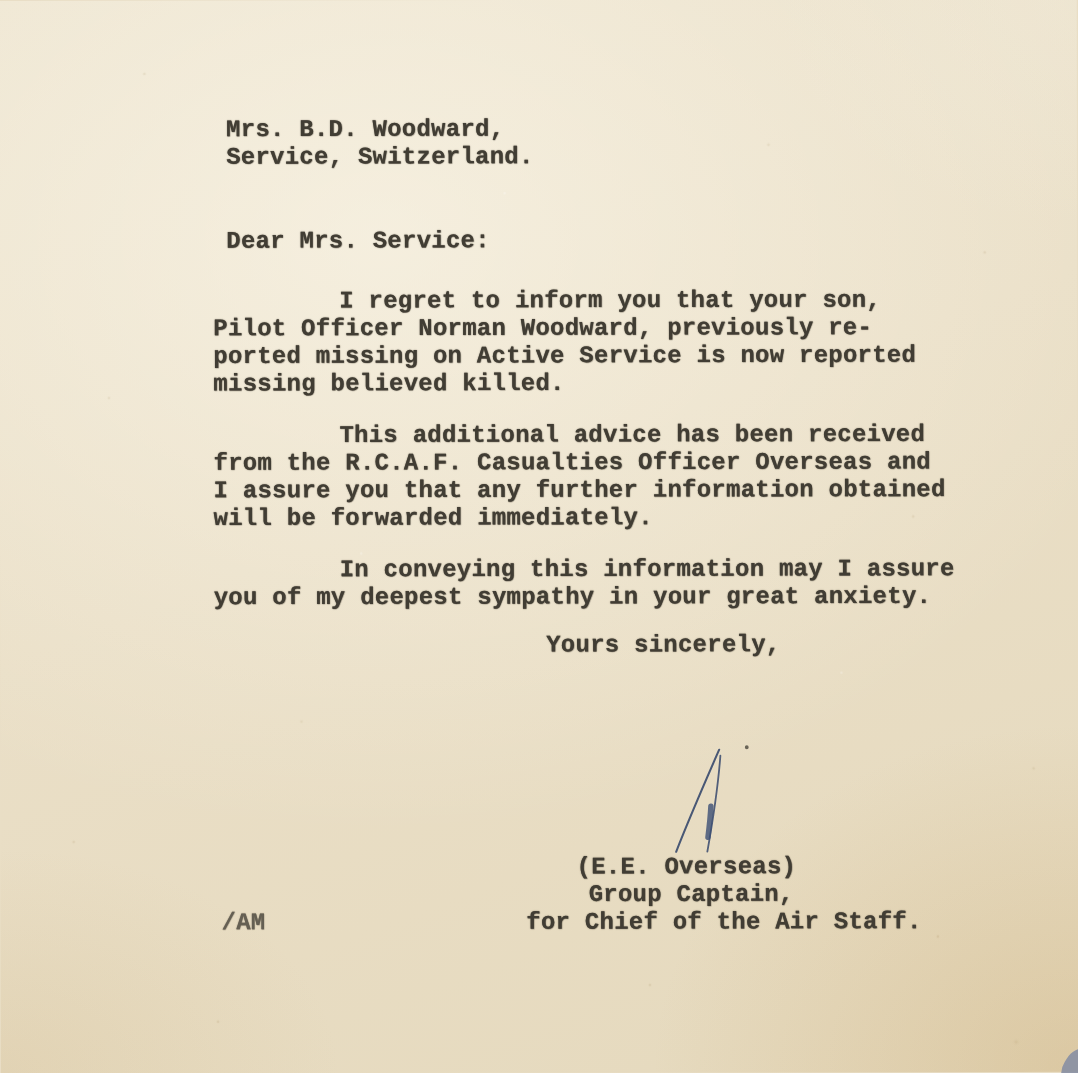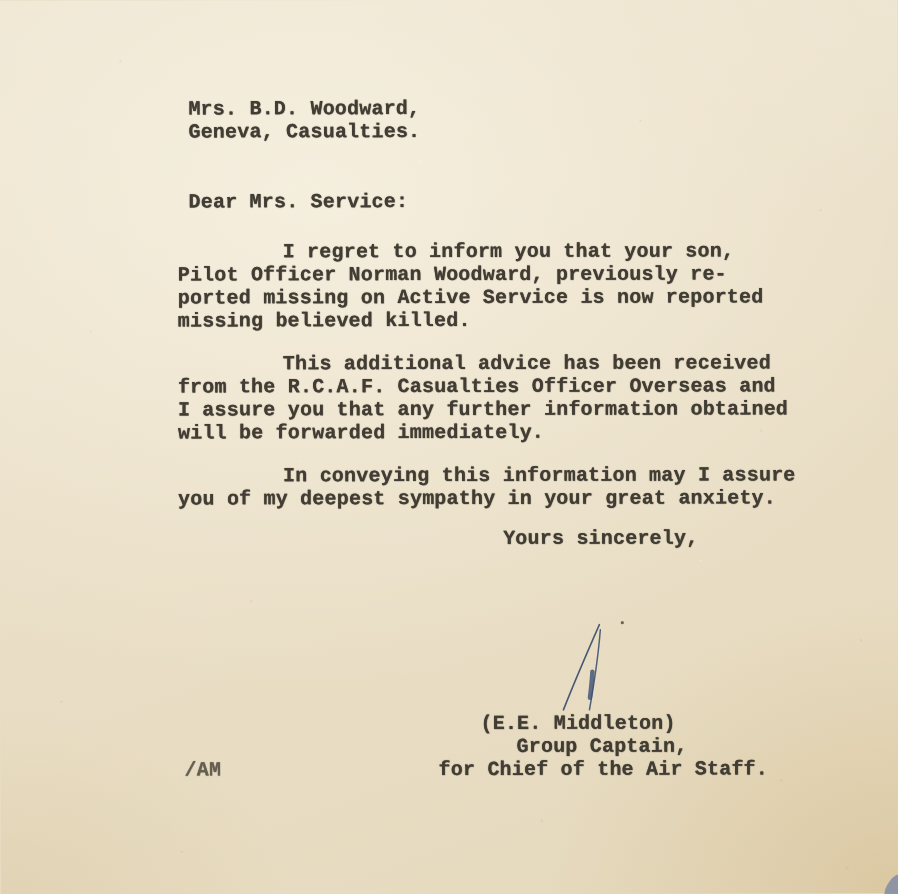--- a/index.html
+++ b/index.html
@@ -57,24 +57,24 @@
     letter-spacing: 0.2px;
     text-shadow: 0 0 1px rgba(62,56,44,0.85), 0.5px 0.5px 0 rgba(62,56,44,0.22);
   }
   .abs { position: absolute; }
   .para .line.indent { padding-left: 105px; }
   .recipient      { left: 189px; top: 97px;  }
   .salutation     { left: 189px; top: 190px; }
   .para-1         { left: 178px; top: 240px; }
   .para-2         { left: 178px; top: 352px; }
   .para-3         { left: 178px; top: 464px; }
-  .closing        { left: 455px; top: 527px; margin-left: 48px; }
+  .closing        { left: 455px; top: 527px; }
   .sig-mark       { left: 556px; top: 616px; }
   .sig-name       { left: 480px; top: 712px; }
-  .sig-title      { left: 516px; top: 735px; }
+  .sig-title      { left: 490px; top: 735px; }
   .sig-org        { left: 438px; top: 758px; }
   .typist         { left: 184px; top: 758px; opacity: 0.78; }
   .corner-mark {
     position: absolute;
     right: -6px;
     bottom: -10px;
     width: 18px;
     height: 30px;
     background: #828ca3;
     border-radius: 45%;
@@ -82,21 +82,21 @@
     opacity: 0.85;
   }
 </style>
 </head>
 <body>
 
 <div class="paper">
 
   <div class="abs recipient">
     <div class="line">Mrs. B.D. Woodward,</div>
-    <div class="line">Geneva, Casualties.</div>
+    <div class="line">Service, Switzerland.</div>
   </div>
 
   <div class="abs line salutation">Dear Mrs. Service:</div>
 
   <div class="abs para para-1">
     <div class="line indent">I regret to inform you that your son,</div>
     <div class="line">Pilot Officer Norman Woodward, previously re-</div>
     <div class="line">ported missing on Active Service is now reported</div>
     <div class="line">missing believed killed.</div>
   </div>
@@ -117,21 +117,21 @@
 
   <div class="abs sig-mark">
     <svg width="72" height="100" viewBox="0 0 72 100" xmlns="http://www.w3.org/2000/svg">
       <path d="M 7 94 C 18 66 32 34 43 9" fill="none" stroke="#37496d" stroke-width="1.7" stroke-linecap="round" opacity="0.9"></path>
       <path d="M 44 14 C 42 40 38 66 33 94" fill="none" stroke="#37496d" stroke-width="1.5" stroke-linecap="round" opacity="0.85"></path>
       <path d="M 36 56 C 35.5 66 34.5 74 33.5 82" fill="none" stroke="#3c4f74" stroke-width="4.5" stroke-linecap="round" opacity="0.8"></path>
       <circle cx="66" cy="7" r="1.6" fill="#4a463c" opacity="0.8"></circle>
     </svg>
   </div>
 
-  <div class="abs line sig-name">(E.E. Middleton)</div>
+  <div class="abs line sig-name">(E.E. Overseas)</div>
   <div class="abs line sig-title">Group Captain,</div>
   <div class="abs line sig-org">for Chief of the Air Staff.</div>
 
   <div class="abs line typist">/AM</div>
 
   <div class="corner-mark"></div>
 
 </div>
 
 </body></html>

